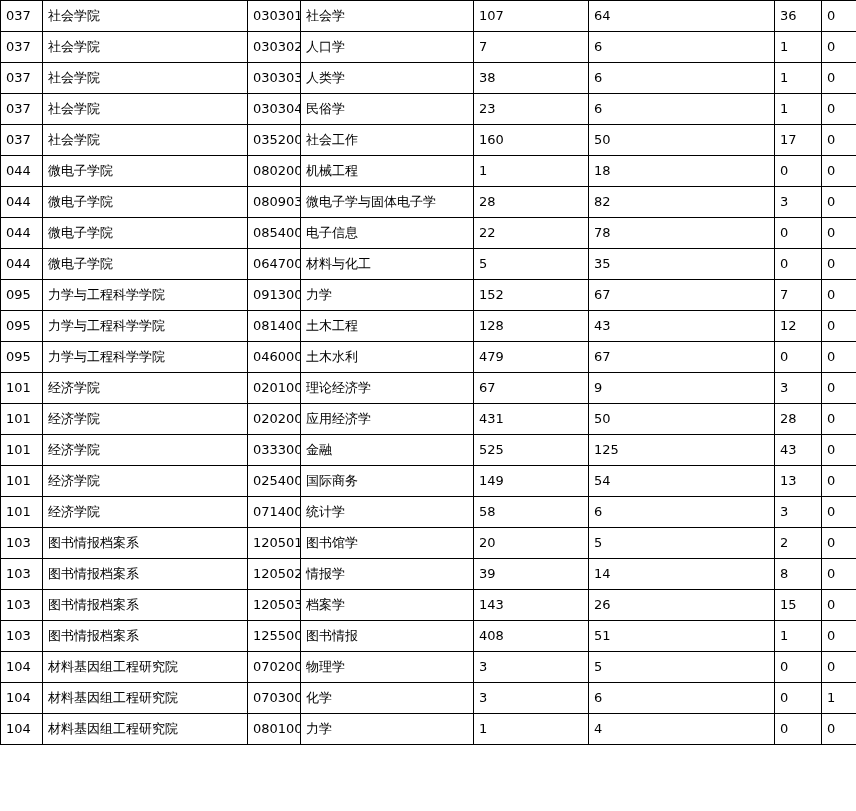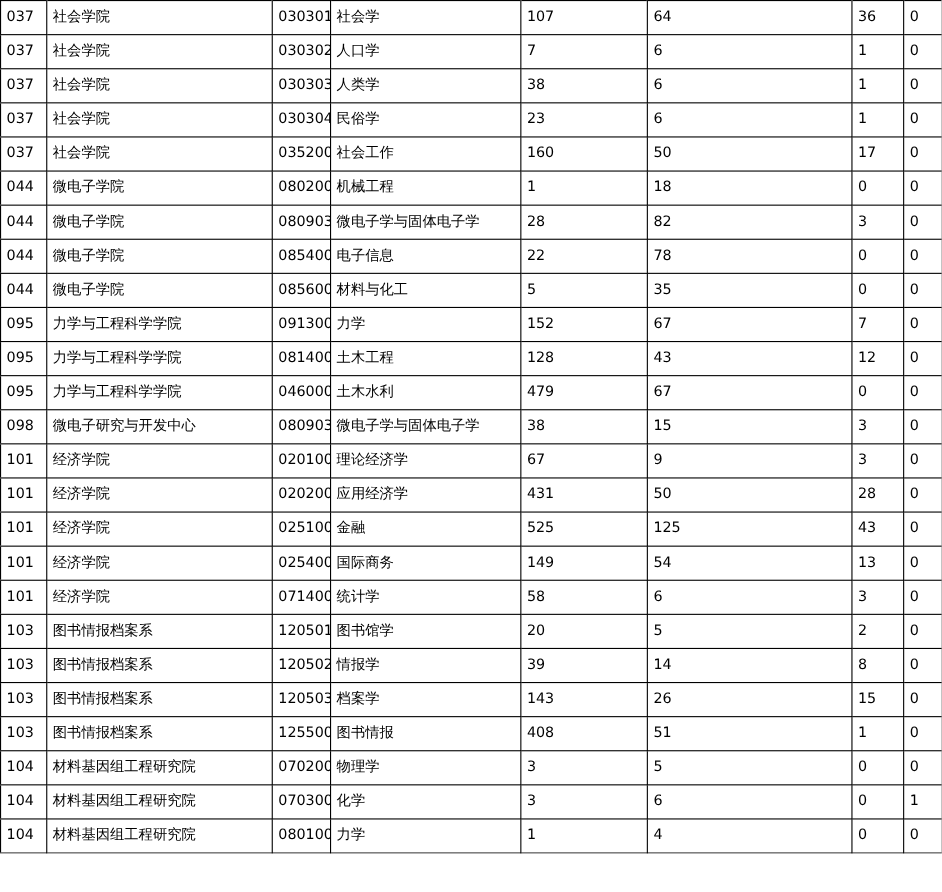--- a/index.html
+++ b/index.html
@@ -131,21 +131,21 @@
         <td>085400</td>
         <td>电子信息</td>
         <td>22</td>
         <td>78</td>
         <td>0</td>
         <td>0</td>
       </tr>
       <tr>
         <td>044</td>
         <td>微电子学院</td>
-        <td>085600</td>
+        <td>064700</td>
         <td>材料与化工</td>
         <td>5</td>
         <td>35</td>
         <td>0</td>
         <td>0</td>
       </tr>
       <tr>
         <td>095</td>
         <td>力学与工程科学学院</td>
         <td>091300</td>
@@ -169,30 +169,20 @@
         <td>095</td>
         <td>力学与工程科学学院</td>
         <td>046000</td>
         <td>土木水利</td>
         <td>479</td>
         <td>67</td>
         <td>0</td>
         <td>0</td>
       </tr>
       <tr>
-        <td>098</td>
-        <td>微电子研究与开发中心</td>
-        <td>080903</td>
-        <td>微电子学与固体电子学</td>
-        <td>38</td>
-        <td>15</td>
-        <td>3</td>
-        <td>0</td>
-      </tr>
-      <tr>
         <td>101</td>
         <td>经济学院</td>
         <td>020100</td>
         <td>理论经济学</td>
         <td>67</td>
         <td>9</td>
         <td>3</td>
         <td>0</td>
       </tr>
       <tr>
@@ -201,21 +191,21 @@
         <td>020200</td>
         <td>应用经济学</td>
         <td>431</td>
         <td>50</td>
         <td>28</td>
         <td>0</td>
       </tr>
       <tr>
         <td>101</td>
         <td>经济学院</td>
-        <td>025100</td>
+        <td>033300</td>
         <td>金融</td>
         <td>525</td>
         <td>125</td>
         <td>43</td>
         <td>0</td>
       </tr>
       <tr>
         <td>101</td>
         <td>经济学院</td>
         <td>025400</td>

